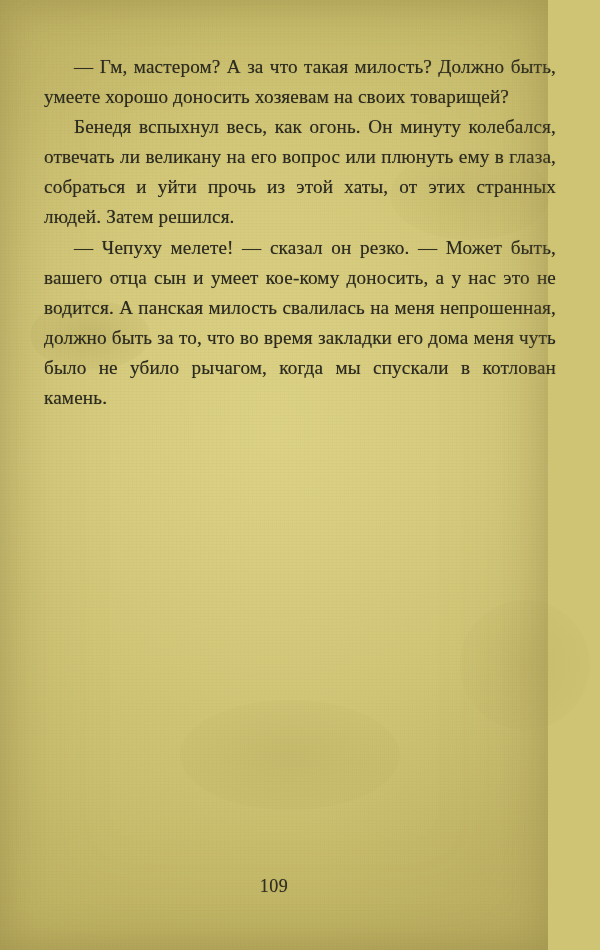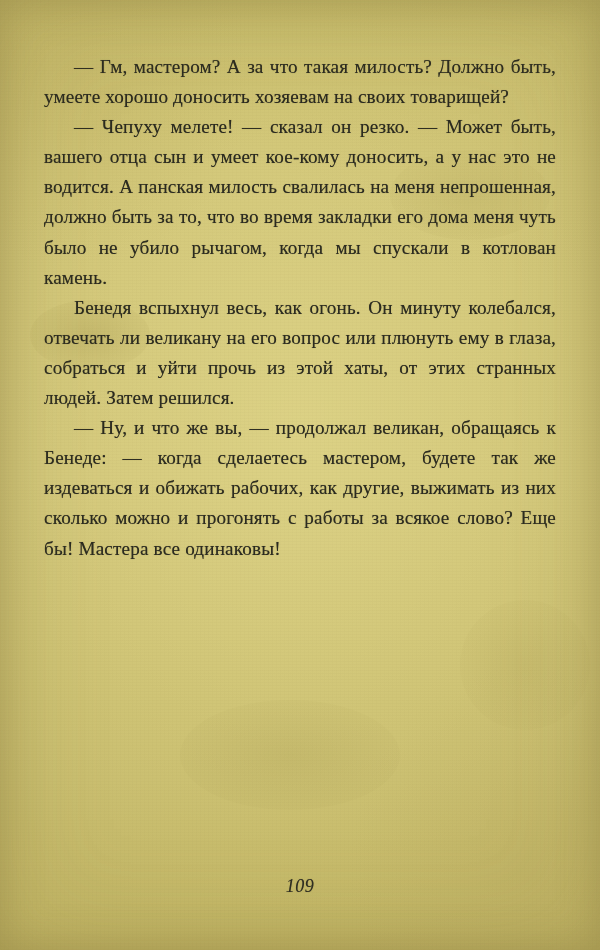--- a/index.html
+++ b/index.html
@@ -9,21 +9,21 @@
   body {
     width: 600px;
     height: 950px;
     overflow: hidden;
     background: #cfc473;
     font-family: "Liberation Serif", serif;
   }
   
   .page {
     position: relative;
-    width: 600px;
+    width: 548px;
     height: 950px;
     box-sizing: border-box;
     background:
       radial-gradient(ellipse 70% 55% at 50% 45%, rgba(226,216,140,0.55) 0%, rgba(210,198,120,0.15) 60%, rgba(176,162,88,0.20) 100%),
       radial-gradient(ellipse 30% 20% at 12% 8%, rgba(196,182,104,0.45) 0%, rgba(196,182,104,0) 100%),
       radial-gradient(ellipse 30% 22% at 88% 92%, rgba(190,176,100,0.45) 0%, rgba(190,176,100,0) 100%),
       radial-gradient(ellipse 40% 18% at 85% 12%, rgba(206,194,116,0.35) 0%, rgba(206,194,116,0) 100%),
       linear-gradient(180deg, #cbc06e 0%, #d3c87a 18%, #d5ca7d 50%, #cdc273 82%, #c6ba68 100%);
   }
   .grain {
@@ -64,21 +64,20 @@
     position: absolute;
     left: 0;
     right: 0;
     top: 876px;
     text-align: center;
     color: #2c2c22;
     font-size: 18px;
     font-family: "Liberation Serif", serif;
     letter-spacing: 0.5px;
     text-shadow: 0 0 0.7px rgba(40,38,24,0.5);
-    font-style: italic;
   }
   
   .blotch {
     position: absolute;
     border-radius: 50%;
     pointer-events: none;
   }
   .b1 { left: 30px;  top: 300px; width: 120px; height: 70px;  background: radial-gradient(ellipse at center, rgba(160,146,74,0.30), rgba(160,146,74,0)); }
   .b2 { left: 390px; top: 150px; width: 160px; height: 90px;  background: radial-gradient(ellipse at center, rgba(168,154,80,0.22), rgba(168,154,80,0)); }
   .b3 { left: 180px; top: 700px; width: 220px; height: 110px; background: radial-gradient(ellipse at center, rgba(156,142,72,0.18), rgba(156,142,72,0)); }
@@ -88,22 +87,21 @@
 <body>
 
 <div class="page">
   <div class="blotch b1"></div>
   <div class="blotch b2"></div>
   <div class="blotch b3"></div>
   <div class="blotch b4"></div>
 
   <div class="text-block">
     <p class="ind">— Гм, мастером? А за что такая милость? Должно быть, умеете хорошо доносить хозяевам на своих товарищей?</p>
+    <p class="ind">Бенедя вспыхнул весь, как огонь. Он минуту колебался, отвечать ли великану на его вопрос или плюнуть ему в глаза, собраться и уйти прочь из этой хаты, от этих странных людей. Затем решился.</p>
     <p class="ind">— Чепуху мелете! — сказал он резко. — Может быть, вашего отца сын и умеет кое-кому доносить, а у нас это не водится. А панская милость свалилась на меня непрошенная, должно быть за то, что во время закладки его дома меня чуть было не убило рычагом, когда мы спускали в котлован камень.</p>
-    <p class="ind">Бенедя вспыхнул весь, как огонь. Он минуту колебался, отвечать ли великану на его вопрос или плюнуть ему в глаза, собраться и уйти прочь из этой хаты, от этих странных людей. Затем решился.</p>
-    <p class="ind">— Ну, и что же вы, — продолжал великан, обращаясь к Бенеде: — когда сделаетесь мастером, будете так же издеваться и обижать рабочих, как другие, выжимать из них сколько можно и прогонять с работы за всякое слово? Еще бы! Мастера все одинаковы!</p>
   </div>
 
   <div class="folio">109</div>
 
   <div class="grain"></div>
   <div class="edge-shade"></div>
 </div>
 
 </body></html>

